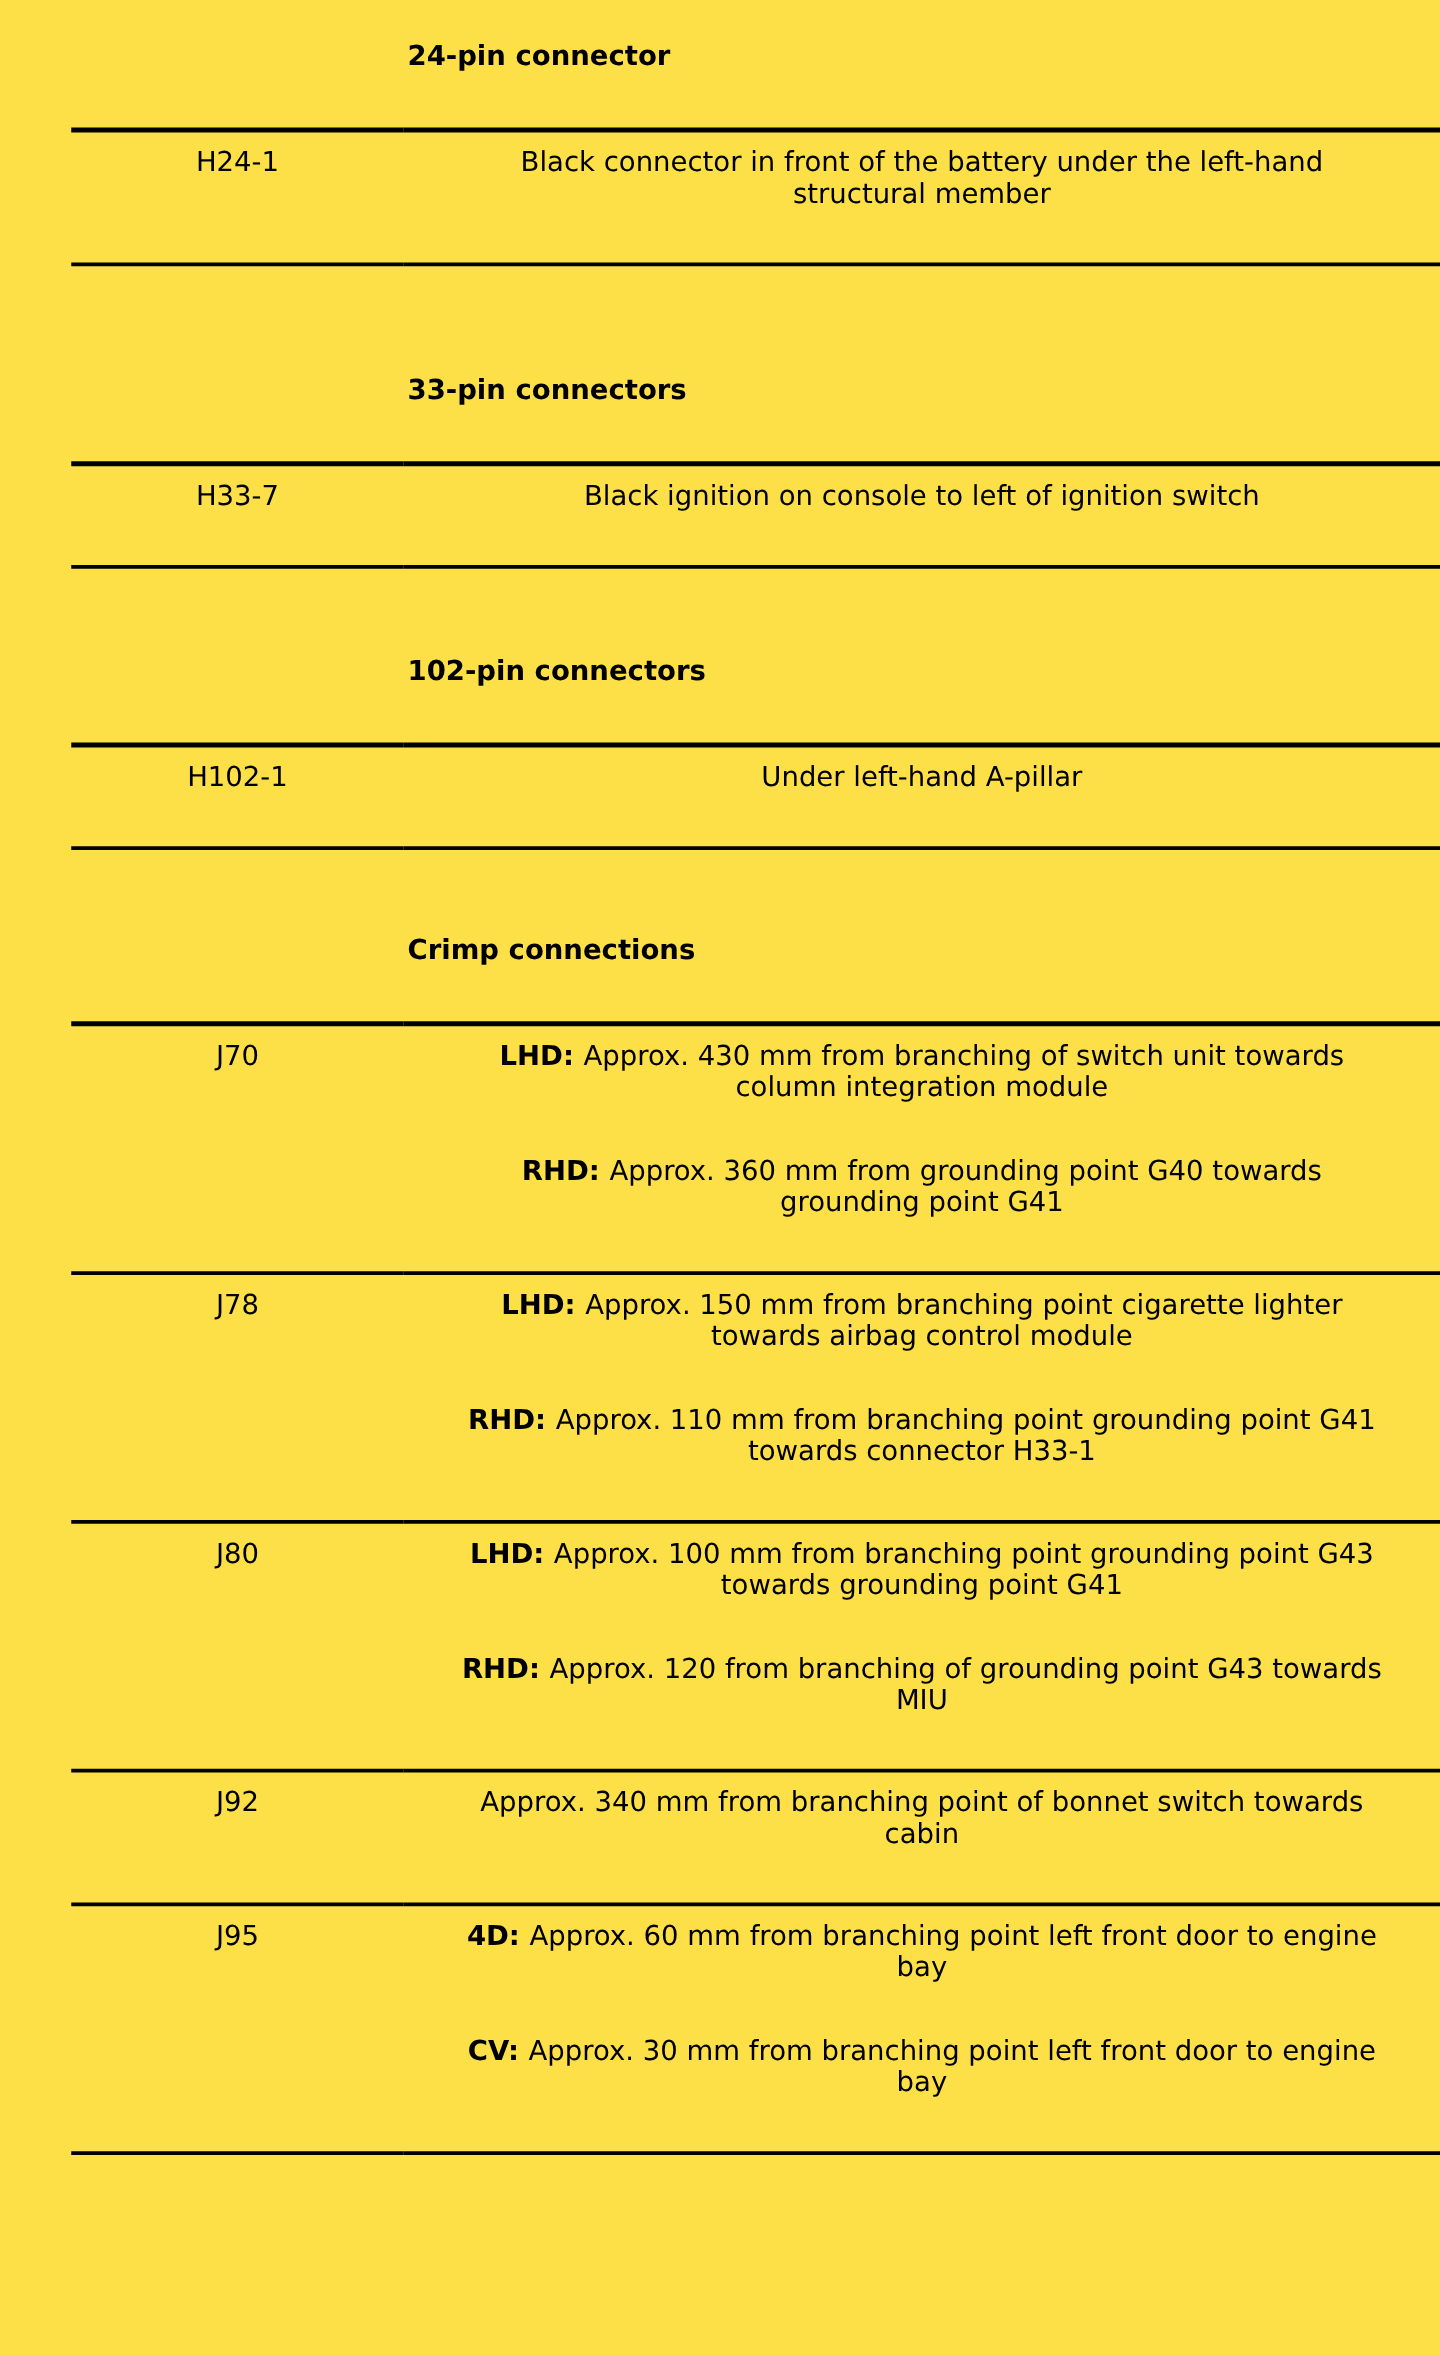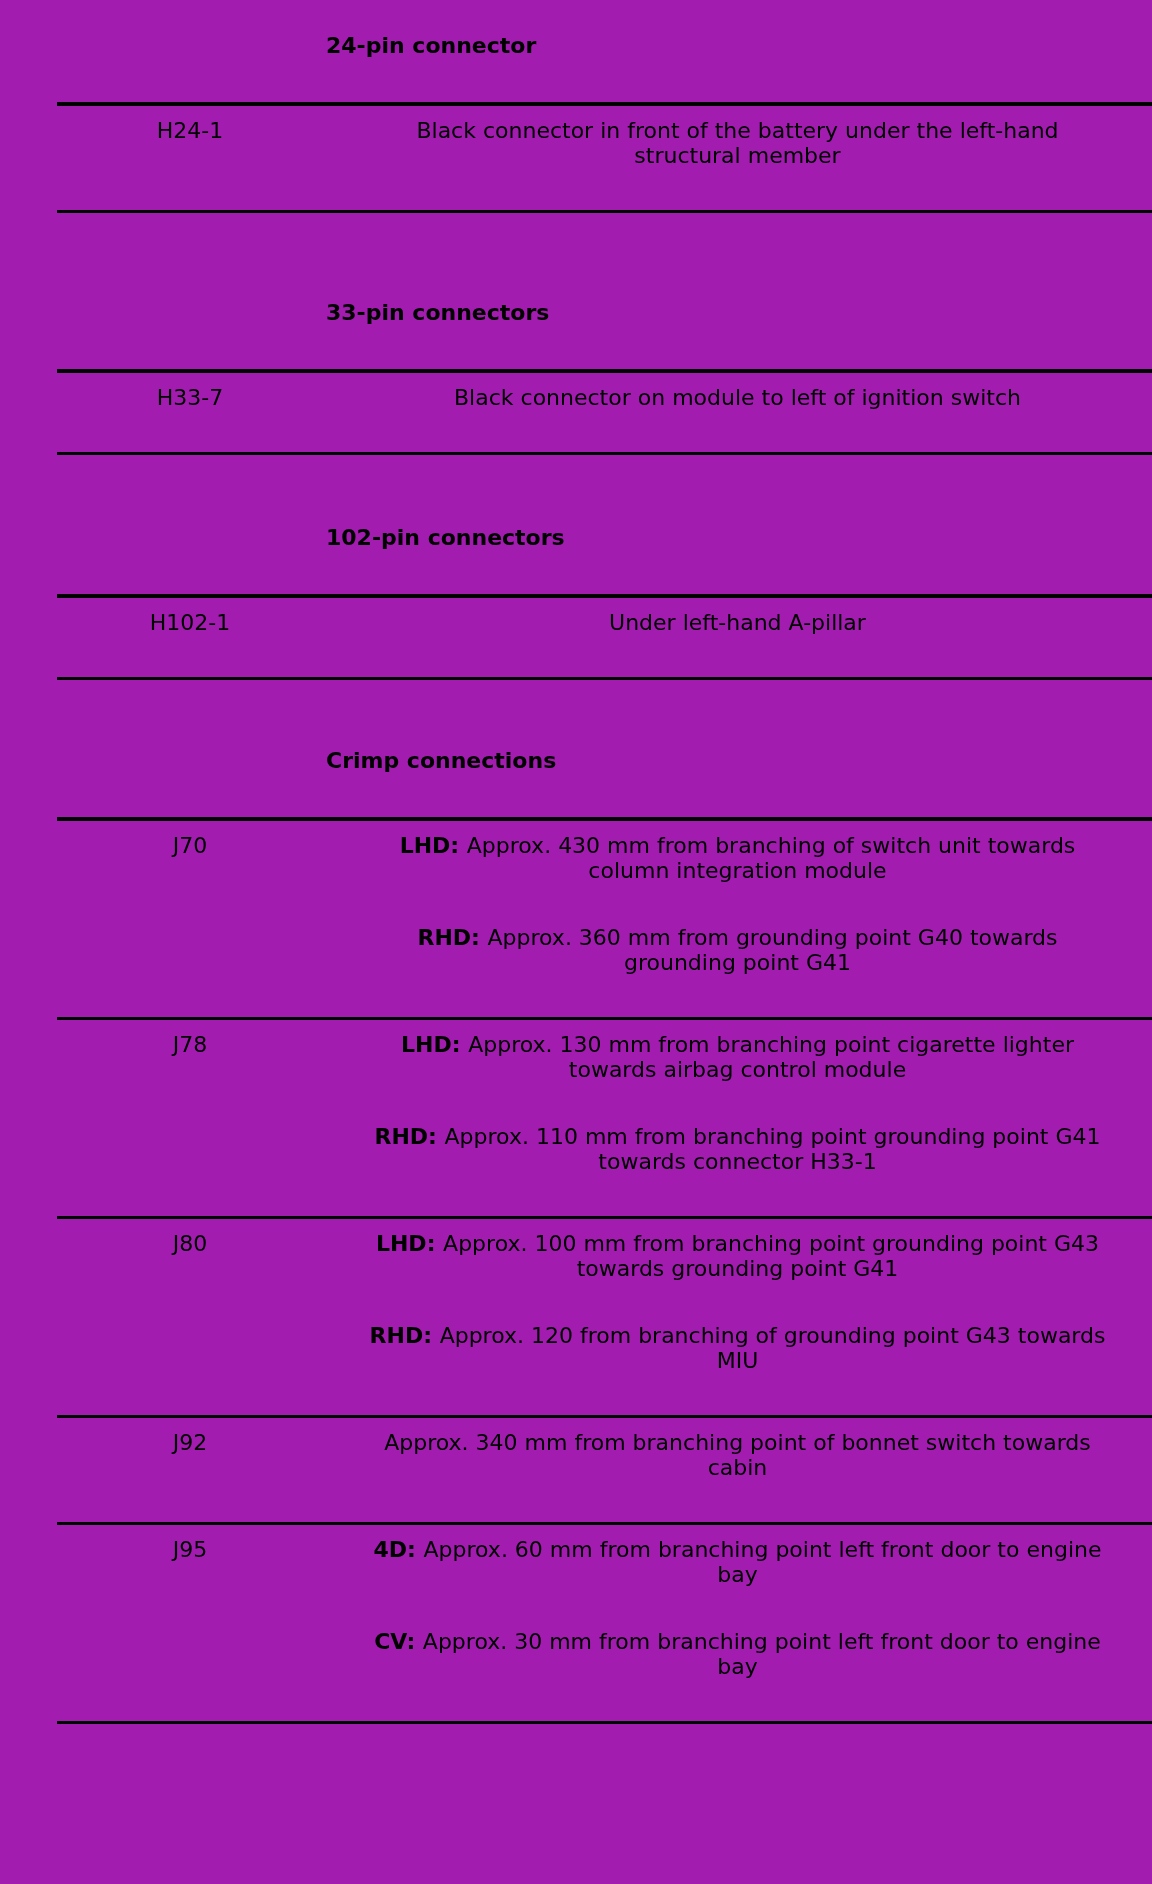--- a/index.html
+++ b/index.html
@@ -2,21 +2,21 @@
 <html><head>
 <meta charset="utf-8">
 <style>
   html, body { margin: 0; padding: 0; background: #ffffff; }
   .page {
     position: relative;
     width: 1152px;
     height: 1884px;
     box-sizing: border-box;
     padding-top: 33px;
-    background: #a21caf;
+    background: #fde047;
     color: #000000;
     font-family: "DejaVu Sans", "Liberation Sans", sans-serif;
     font-size: 22px;
     line-height: 25px;
     overflow: hidden;
   }
   .heading {
     font-weight: bold;
     font-size: 22px;
     line-height: 25px;
@@ -71,21 +71,21 @@
       </table>
   </div>
 
   <div class="section sec2">
     <h3 class="heading">33-pin connectors</h3>
     <table class="conn">
       <tbody>
           <tr class="row">
         <td class="id">H33-7</td>
         <td class="desc">
-              <p class="para"><span>Black connector on module to left of ignition switch</span></p>
+              <p class="para"><span>Black ignition on console to left of ignition switch</span></p>
             </td>
       </tr>
     </tbody>
       </table>
   </div>
 
   <div class="section sec3">
     <h3 class="heading">102-pin connectors</h3>
     <table class="conn">
       <tbody>
@@ -108,21 +108,21 @@
         <td class="desc">
               <p class="para"><b class="plabel">LHD: </b><span>Approx. 430 mm from branching of switch unit towards
 column integration module</span></p>
               <p class="para"><b class="plabel">RHD: </b><span>Approx. 360 mm from grounding point G40 towards
 grounding point G41</span></p>
             </td>
       </tr>
       <tr class="row">
         <td class="id">J78</td>
         <td class="desc">
-              <p class="para"><b class="plabel">LHD: </b><span>Approx. 130 mm from branching point cigarette lighter
+              <p class="para"><b class="plabel">LHD: </b><span>Approx. 150 mm from branching point cigarette lighter
 towards airbag control module</span></p>
               <p class="para"><b class="plabel">RHD: </b><span>Approx. 110 mm from branching point grounding point G41
 towards connector H33-1</span></p>
             </td>
       </tr>
       <tr class="row">
         <td class="id">J80</td>
         <td class="desc">
               <p class="para"><b class="plabel">LHD: </b><span>Approx. 100 mm from branching point grounding point G43
 towards grounding point G41</span></p>

